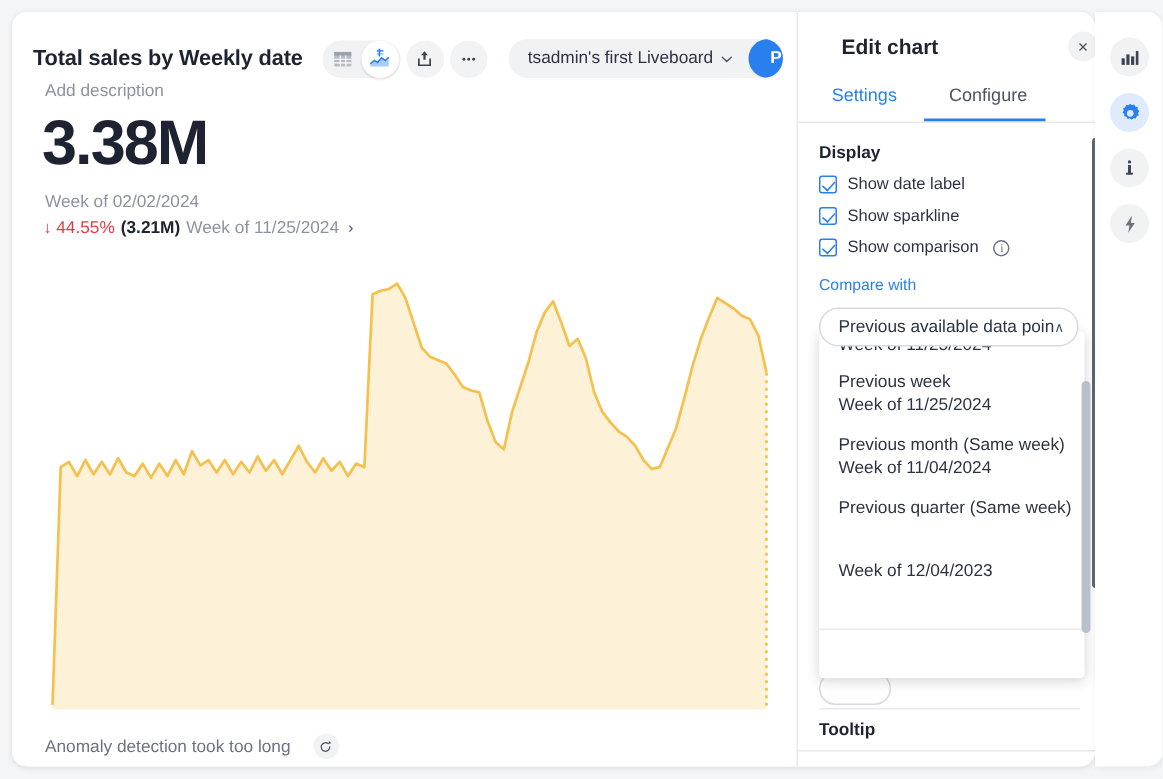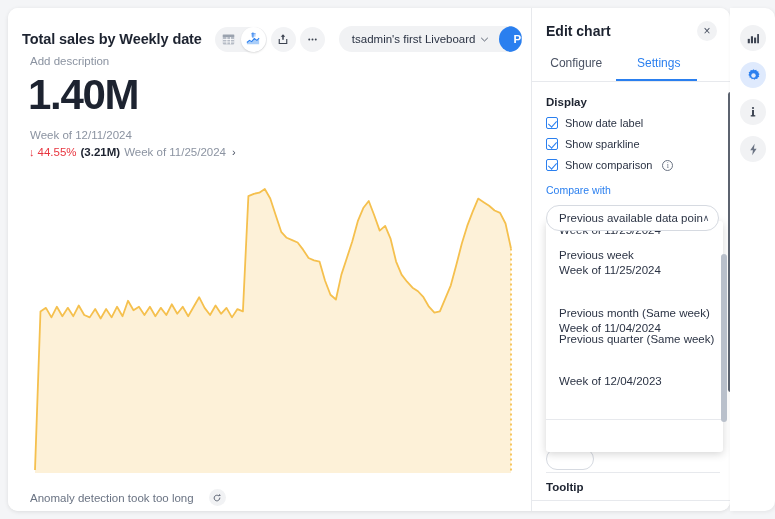--- a/index.html
+++ b/index.html
@@ -148,21 +148,21 @@
   
   .panel {
     position: absolute;
     left: 523px; top: 0;
     width: 199px; height: 503px;
     background: #fff;
     border-left: 1px solid #e7e9ed;
     overflow: hidden;
   }
   .panel-head {
-    position: absolute; left: 0; top: 0;
+    position: absolute; left: 15px; top: 0;
     width: 199px; height: 46px;
   }
   .panel-title {
     position: absolute; left: 14px; top: 15px;
     font-size: 14px; font-weight: bold; color: #1d2330;
   }
   .close-btn {
     position: absolute; right: 14px; top: 13px;
     width: 20px; height: 20px; border-radius: 50%;
     background: #f1f2f4;
@@ -392,22 +392,22 @@
             <span>tsadmin's first Liveboard</span>
             <svg width="9" height="9" viewBox="0 0 12 12">
               <path d="M2 4.2 L6 8 L10 4.2" stroke="#4a5263" stroke-width="1.2" fill="none" stroke-linecap="round"></path>
             </svg>
           </div>
           <div class="pin-btn">Pin</div>
         </div>
       </div>
 
       <div class="add-desc">Add description</div>
-      <div class="kpi-value">1.40M</div>
-      <div class="kpi-date">Week of 12/11/2024</div>
+      <div class="kpi-value">3.38M</div>
+      <div class="kpi-date">Week of 02/02/2024</div>
 
       <div class="kpi-compare">
         <span class="cmp-down">↓</span>
         <span class="cmp-pct">44.55%</span>
         <span class="cmp-val">(3.21M)</span>
         <span class="cmp-per">Week of 11/25/2024</span>
         <span class="cmp-arrow">›</span>
       </div>
 
       <svg class="sparkline" viewBox="0 0 523 315" preserveAspectRatio="none">
@@ -429,22 +429,22 @@
       </div>
     </div>
 
     <div class="panel">
       <div class="panel-head">
         <div class="panel-title">Edit chart</div>
         <div class="close-btn">×</div>
       </div>
 
       <div class="tabs">
+        <div class="tab active">Settings</div>
         <div class="tab">Configure</div>
-        <div class="tab active">Settings</div>
       </div>
       <div class="tab-underline"></div>
       <div class="panel-divider"></div>
 
       <div class="sec-title" style="top:88px">Display</div>
 
       <div class="chk-row" style="top:109px">
         <span class="chk"></span>
         <span class="chk-label">Show date label</span>
       </div>
@@ -465,21 +465,21 @@
         <span class="select-caret">∧</span>
       </div>
 
       <div class="dropdown">
         <div class="dd-clipped">Week of 11/25/2024</div>
 
         <div class="dd-item" style="top:27px">
           <span>Previous week</span>
           <span class="sub">Week of 11/25/2024</span>
         </div>
-        <div class="dd-item" style="top:85px">
+        <div class="dd-item" style="top:69px">
           <span>Previous month (Same week)</span>
           <span class="sub">Week of 11/04/2024</span>
         </div>
         <div class="dd-item" style="top:111px">
           <span>Previous quarter (Same week)</span>
         </div>
         <div class="dd-item" style="top:153px">
           <span class="sub">Week of 12/04/2023</span>
         </div>
         <div class="dd-sep"></div>

